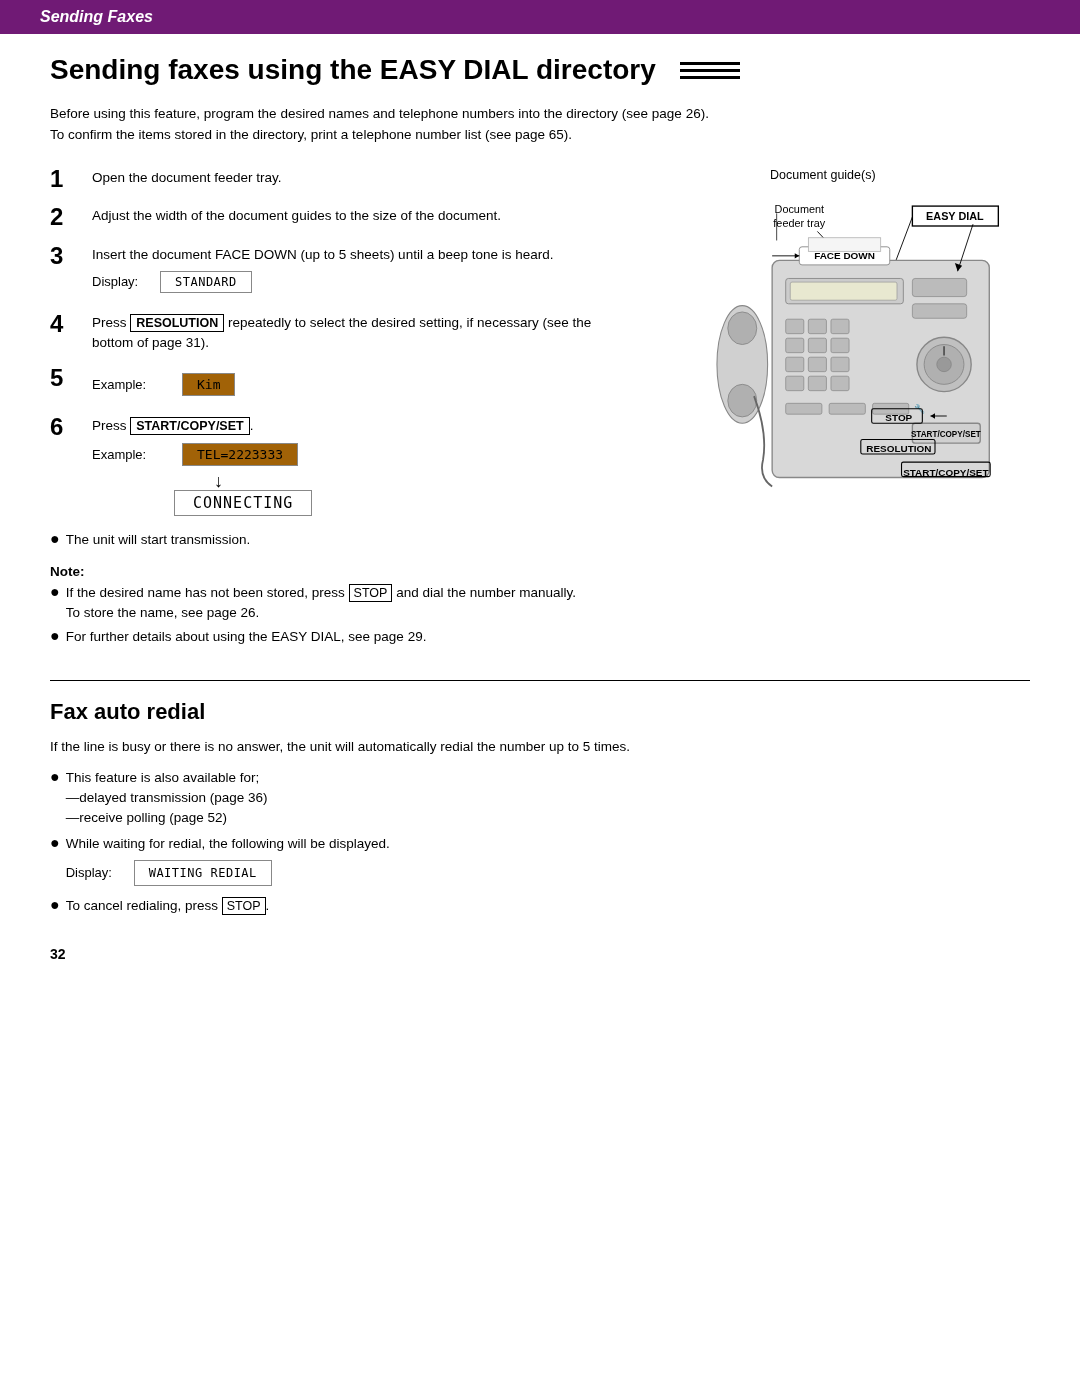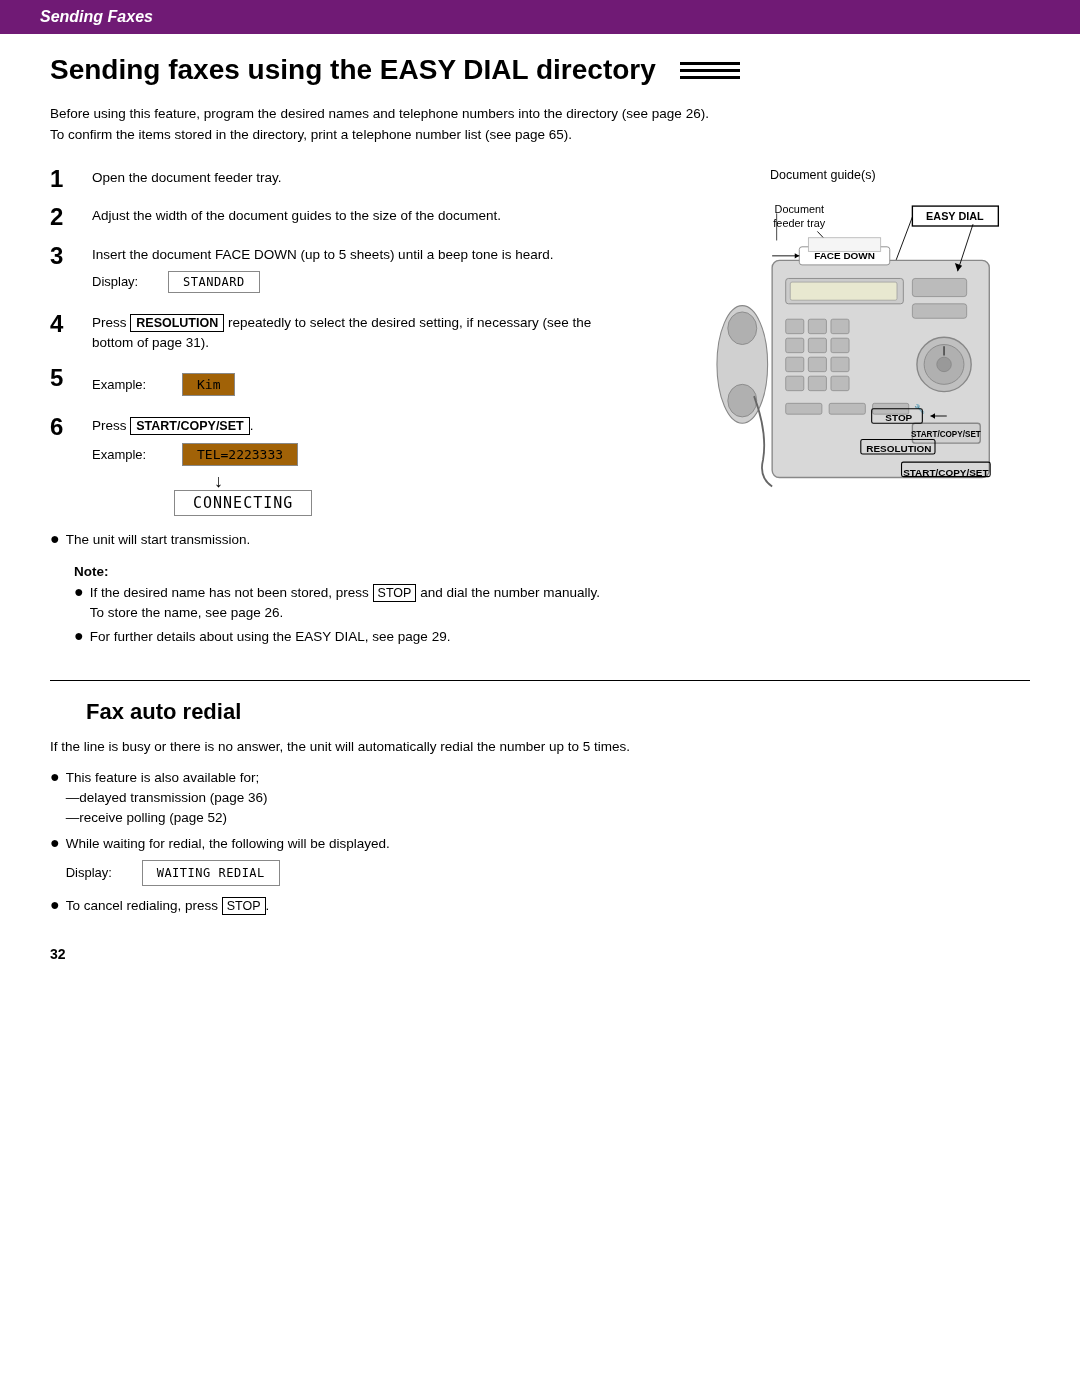--- a/index.html
+++ b/index.html
@@ -89,21 +89,21 @@
       flex: 1;
     }
     .step-body p {
       font-size: 13.5px;
       line-height: 1.5;
     }
 
     .display-row {
       display: flex;
       align-items: center;
-      gap: 16px;
+      gap: 8px;
       margin: 6px 0 6px 0;
     }
     .display-label {
       font-size: 13px;
       min-width: 60px;
     }
     .display-box {
       border: 1px solid #888;
       padding: 3px 14px;
       font-family: monospace;
@@ -163,21 +163,20 @@
       line-height: 1.5;
       margin-bottom: 2px;
     }
     .bullet-dot {
       font-size: 16px;
       line-height: 1.1;
     }
 
     .note-section {
       margin-top: 14px;
-      margin-left: 24px;
     }
     .note-title {
       font-weight: bold;
       font-size: 13.5px;
       margin-bottom: 4px;
     }
     .note-bullets {
       list-style: none;
       padding: 0;
     }
@@ -208,21 +207,20 @@
       border: none;
       border-top: 1px solid #000;
       margin: 28px 0 18px 0;
     }
 
     
     .section-title {
       font-size: 22px;
       font-weight: bold;
       margin-bottom: 12px;
-      margin-left: 36px;
     }
     .section-text {
       font-size: 13.5px;
       line-height: 1.55;
       margin-bottom: 10px;
       max-width: 700px;
     }
 
     .page-number {
       margin-top: 30px;

